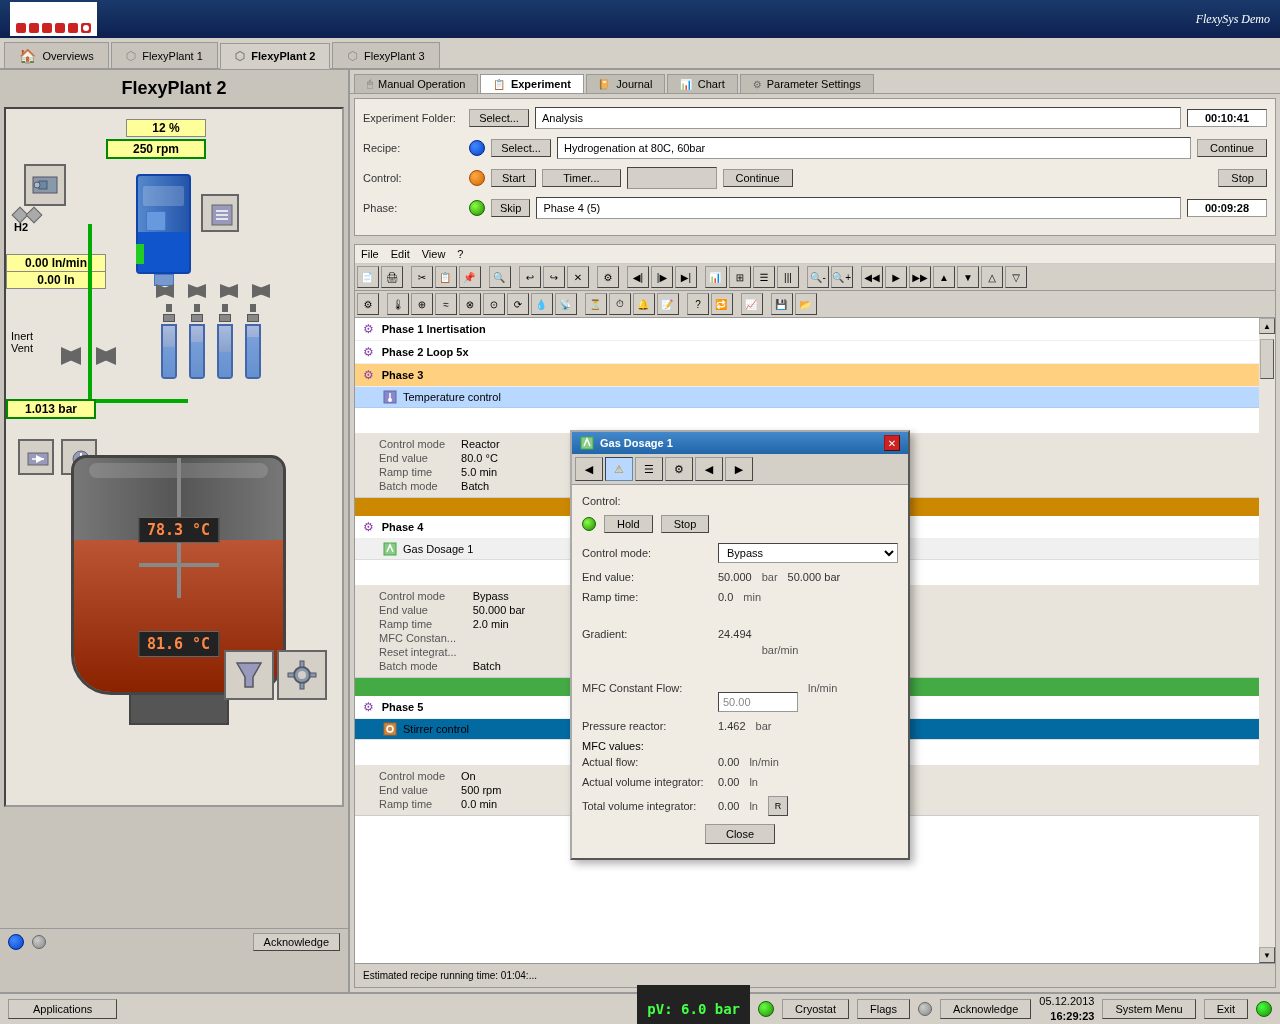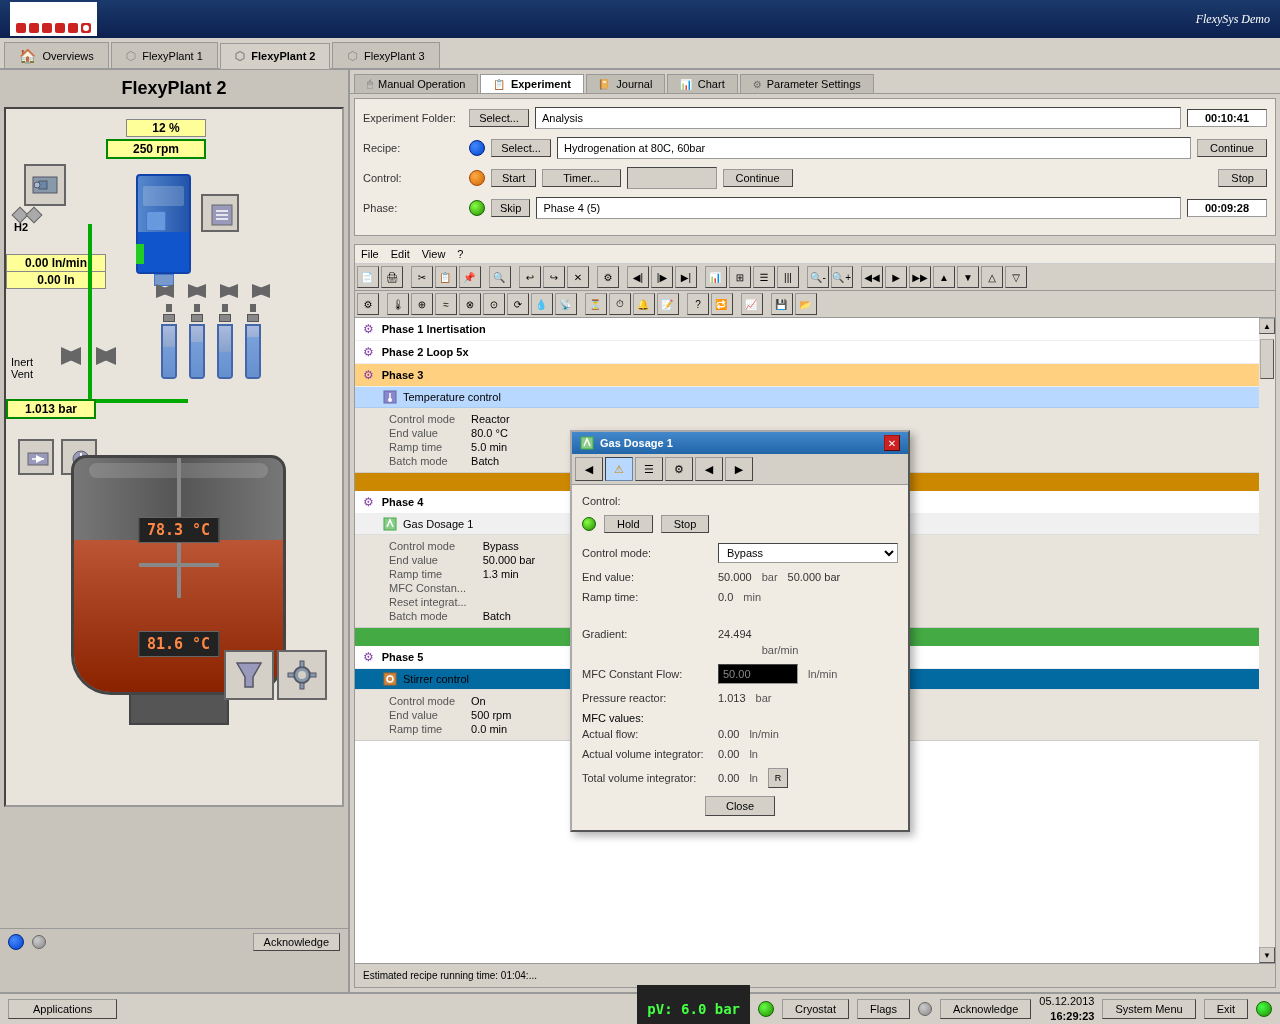--- a/index.html
+++ b/index.html
@@ -261,23 +261,24 @@
     .phase-item {
       display: flex;
       align-items: center;
       padding: 4px 8px;
       gap: 8px;
       cursor: pointer;
       border-bottom: 1px solid #eee;
     }
     .phase-detail {
       background: #e8e4dc;
-      padding: 4px 8px 4px 26px;
+      padding: 4px 8px 4px 16px;
       border-bottom: 1px solid #ccc;
       font-size: 10px;
+      margin-top: 25px;
     }
     .phase-detail table { border-collapse: collapse; }
     .phase-detail td { padding: 1px 8px; }
     .phase-detail td:first-child { color: #555; }
     .scroll-btn {
       width: 16px;
       height: 16px;
       background: #d4d0c8;
       border: 1px outset #aaa;
       display: flex;
@@ -380,22 +381,23 @@
       color: #555;
     }
     .popup-input {
       width: 80px;
       border: 1px inset #999;
       background: #e8e8e8;
       height: 20px;
       padding: 0 4px;
     }
     .popup-input.disabled {
-      background: #000000;
+      background: #ffffff;
       color: #888;
+      margin-top: 28px;
     }
     .reset-btn {
       background: #d4d0c8;
       border: 1px outset #999;
       width: 20px;
       height: 20px;
       cursor: pointer;
       display: flex;
       align-items: center;
       justify-content: center;
@@ -594,21 +596,21 @@
           <rect x="2" y="2" width="20" height="20" fill="#9999bb" stroke="#666"></rect>
           <line x1="6" y1="8" x2="18" y2="8" stroke="#fff" stroke-width="1.5"></line>
           <line x1="6" y1="12" x2="18" y2="12" stroke="#fff" stroke-width="1.5"></line>
           <line x1="6" y1="16" x2="18" y2="16" stroke="#fff" stroke-width="1.5"></line>
         </svg>
       </div>
 
       <div class="value-box" style="position:absolute; top:145px; left:0px; min-width:100px;">0.00 ln/min</div>
       <div class="value-box" style="position:absolute; top:162px; left:0px; min-width:100px;">0.00 ln</div>
 
-      <div style="position:absolute; top:247px; left:5px; font-size:11px;">
+      <div style="position:absolute; top:221px; left:5px; font-size:11px;">
         <div>Inert</div>
         <div>Vent</div>
       </div>
 
       <div style="position:absolute; top:238px; left:55px;">
         <svg width="20" height="18" viewBox="0 0 20 18">
           <polygon points="0,0 20,9 0,18" fill="#666"></polygon>
           <polygon points="20,0 0,9 20,18" fill="#666"></polygon>
         </svg>
       </div>
@@ -945,21 +947,21 @@
                   <tr>
                     <td>Control mode</td>
                     <td>Bypass</td>
                   </tr>
               <tr>
                     <td>End value</td>
                     <td>50.000 bar</td>
                   </tr>
               <tr>
                     <td>Ramp time</td>
-                    <td>1.3 min</td>
+                    <td>2.0 min</td>
                   </tr>
               <tr>
                     <td>MFC Constan...</td>
                     <td></td>
                   </tr>
               <tr>
                     <td>Reset integrat...</td>
                     <td></td>
                   </tr>
               <tr>
@@ -1085,21 +1087,21 @@
       </div>
 
       <div class="popup-row">
         <span class="popup-label">MFC Constant Flow:</span>
         <input type="text" class="popup-input disabled" value="50.00" style="">
         <span class="popup-unit" style="margin-left:4px;">ln/min</span>
       </div>
 
       <div class="popup-row">
         <span class="popup-label">Pressure reactor:</span>
-        <span class="popup-value">1.013</span>
+        <span class="popup-value">1.462</span>
         <span class="popup-unit" style="margin-left:4px;">bar</span>
       </div>
 
       <div style="margin-bottom:4px;">
         <span>MFC values:</span>
       </div>
 
       <div class="popup-row">
         <span class="popup-label">Actual flow:</span>
         <span class="popup-value">0.00</span>

